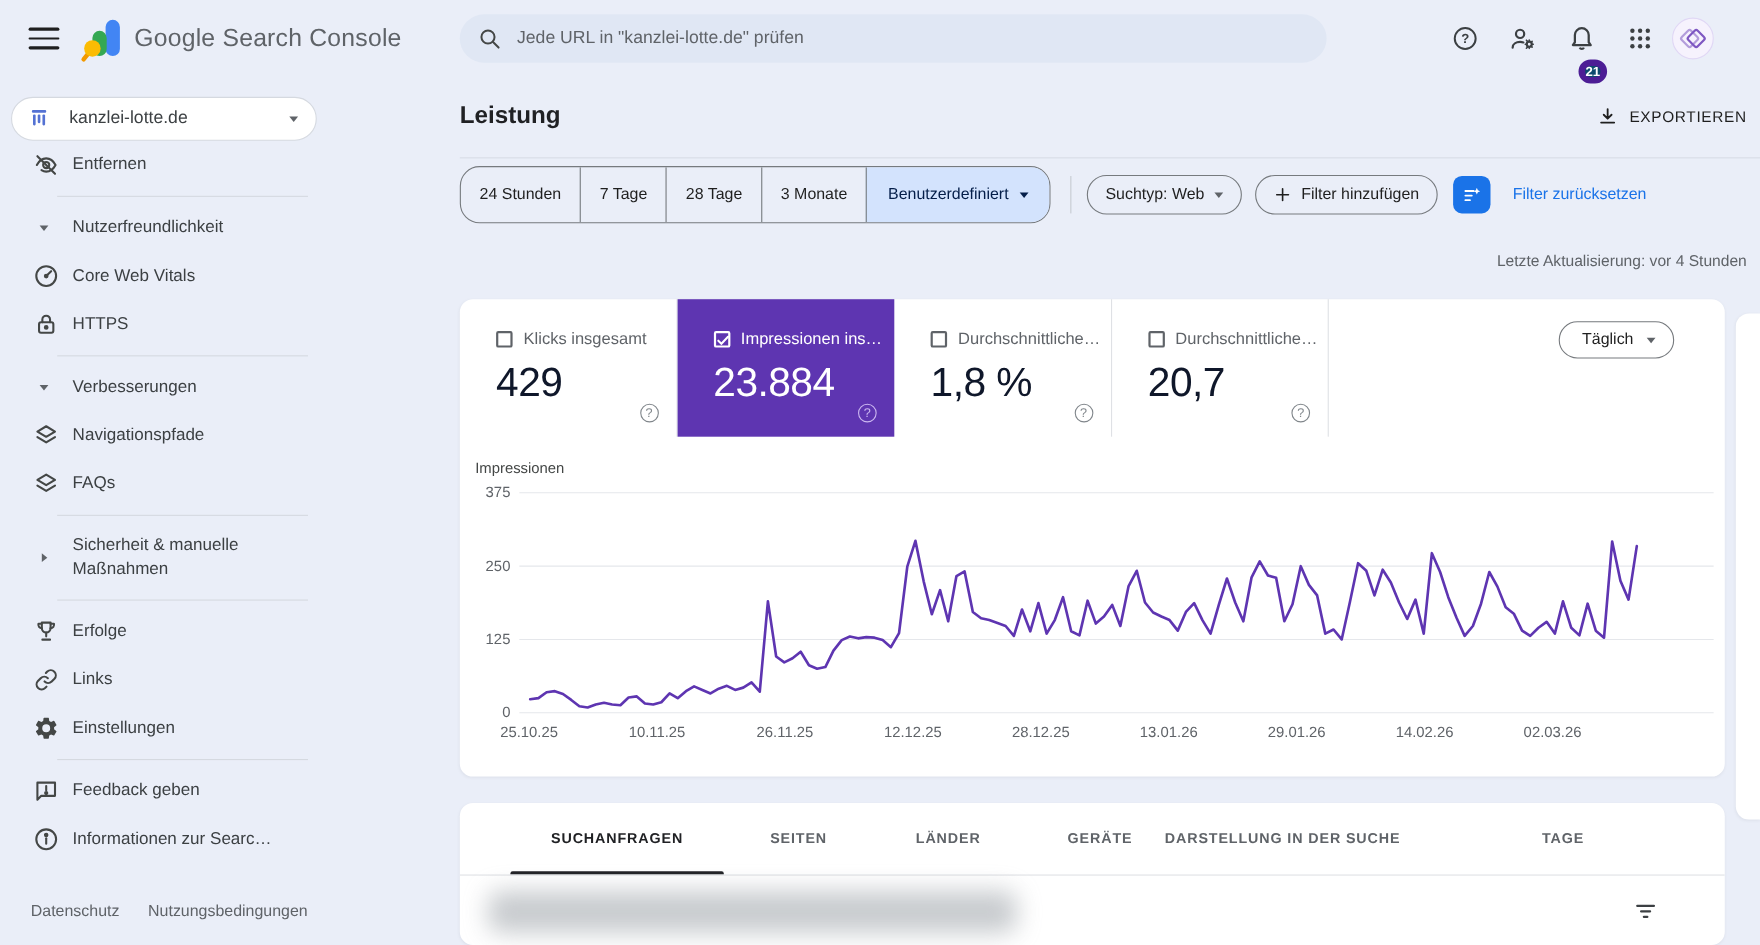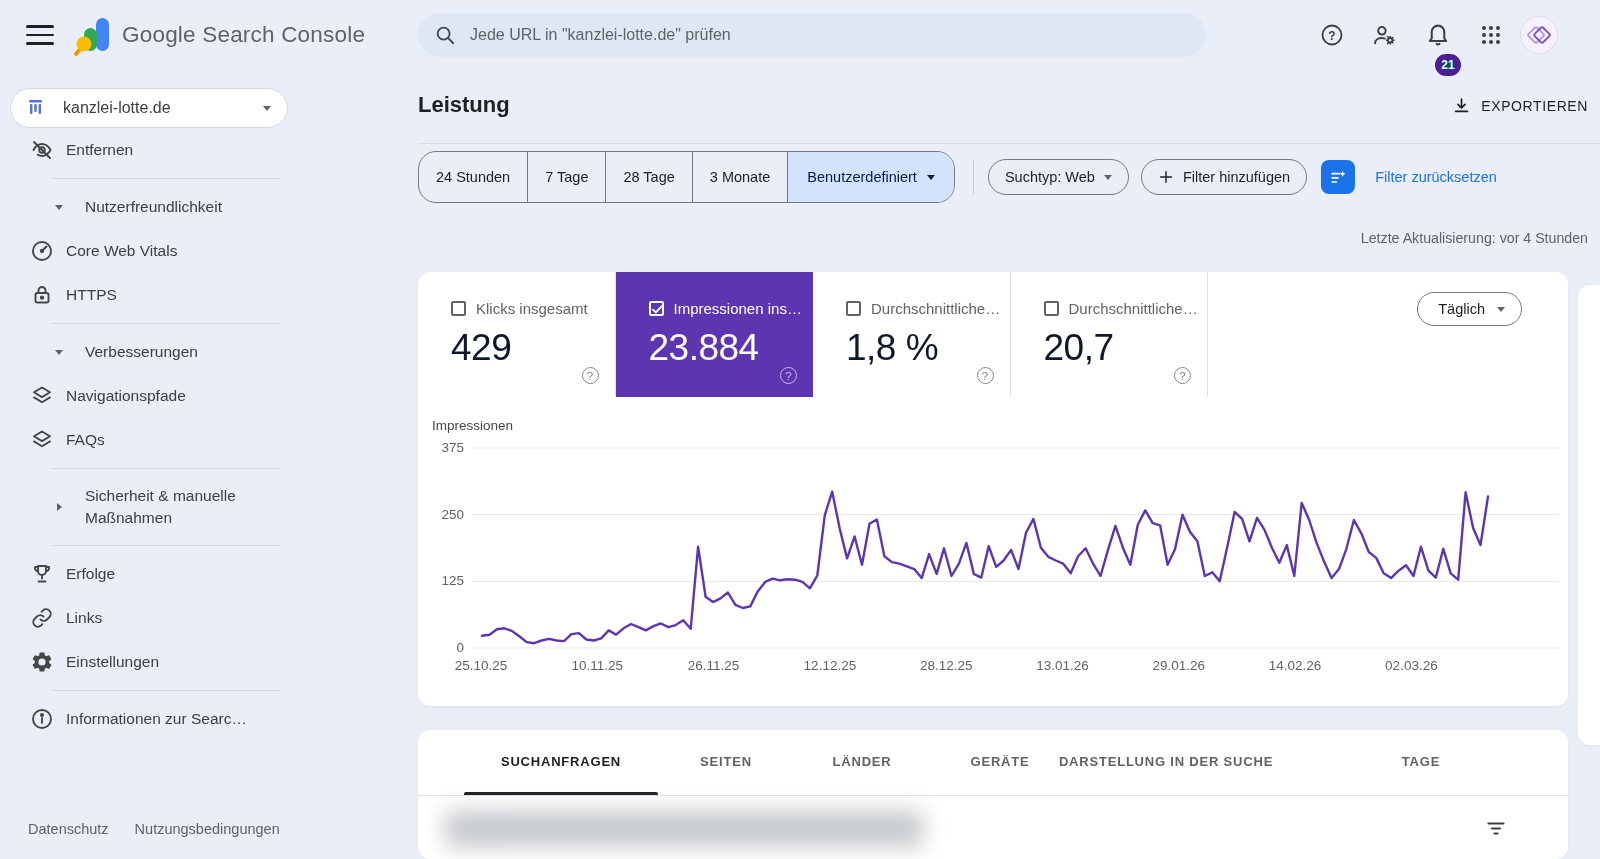--- a/index.html
+++ b/index.html
@@ -24,21 +24,21 @@
 
   
   .sidebar { position:absolute; left:0; top:70px; width:290px; height:789px; }
   .property-pill { position:absolute; left:10px; top:18px; width:278px; height:40px; background:#fff; border:1px solid #d5d9e0; border-radius:20px; display:flex; align-items:center; padding:0 16px 0 14px; cursor:pointer; }
   .property-pill .fav { width:24px; height:24px; margin-right:14px; }
   .property-pill .plabel { font-size:16px; color:#3c4043; flex:1; }
   .nav-list { position:absolute; left:0; top:58px; width:290px; }
   .nav-row { height:44px; display:flex; align-items:center; cursor:pointer; }
   .nav-row .ic { width:24px; height:24px; margin-left:30px; flex:0 0 auto; color:#444746; }
   .nav-row .lbl { margin-left:12px; font-size:15.5px; color:#3c4043; }
-  .nav-section { height:44px; display:flex; align-items:center; cursor:pointer;padding-left:19px; }
+  .nav-section { height:44px; display:flex; align-items:center; cursor:pointer; }
   .nav-section .car { margin-left:34px; width:12px; display:flex; justify-content:center; color:#5f6368; }
   .nav-section .lbl { margin-left:20px; font-size:15.5px; color:#3c4043; }
   .nav-section.two-line { height:64px; }
   .nav-section.two-line .lbl { line-height:22px; }
   .nav-div { border-top:1px solid #d5d9e0; margin:6px 10px 6px 52px; }
   .side-footer { position:absolute; left:28px; bottom:22px; display:flex; gap:26px; font-size:14.5px; color:#5f6368; }
   .side-footer span { cursor:pointer; }
 
   .caret { display:inline-block; width:0; height:0; border-left:4.5px solid transparent; border-right:4.5px solid transparent; border-top:5.5px solid currentColor; }
   .caret-right { display:inline-block; width:0; height:0; border-top:4.5px solid transparent; border-bottom:4.5px solid transparent; border-left:5.5px solid currentColor; }
@@ -253,20 +253,28 @@
             </svg></span>
           <span class="lbl">Links</span>
         </div>
         <div class="nav-row">
           <span class="ic"><svg width="24" height="24" viewBox="0 0 24 24" fill="currentColor">
               <path d="M19.14 12.94c.04-.3.06-.61.06-.94s-.02-.64-.07-.94l2.03-1.58a.49.49 0 0 0 .12-.61l-1.92-3.32a.49.49 0 0 0-.59-.22l-2.39.96c-.5-.38-1.03-.7-1.62-.94l-.36-2.54a.48.48 0 0 0-.48-.41h-3.84c-.24 0-.43.17-.47.41l-.36 2.54c-.59.24-1.13.57-1.62.94l-2.39-.96a.49.49 0 0 0-.59.22L2.74 8.87c-.12.21-.08.47.12.61l2.03 1.58c-.05.3-.09.63-.09.94s.02.64.07.94l-2.03 1.58a.49.49 0 0 0-.12.61l1.92 3.32c.12.22.37.29.59.22l2.39-.96c.5.38 1.03.7 1.62.94l.36 2.54c.05.24.24.41.48.41h3.84c.24 0 .44-.17.47-.41l.36-2.54c.59-.24 1.13-.56 1.62-.94l2.39.96c.22.08.47 0 .59-.22l1.92-3.32c.12-.22.07-.47-.12-.61l-2.01-1.58zM12 15.6A3.6 3.6 0 1 1 12 8.4a3.6 3.6 0 0 1 0 7.2z"></path>
             </svg></span>
           <span class="lbl">Einstellungen</span>
         </div>
         <div class="nav-div"></div>
+        <div class="nav-row">
+          <span class="ic"><svg width="24" height="24" viewBox="0 0 24 24" fill="none" stroke="currentColor" stroke-width="1.9" stroke-linecap="round" stroke-linejoin="round">
+              <path d="M4 4.5h16v12H7.5L4 20z"></path>
+              <path d="M12 7.5v4"></path>
+              <circle cx="12" cy="14" r="1" fill="currentColor"></circle>
+            </svg></span>
+          <span class="lbl">Feedback geben</span>
+        </div>
         <div class="nav-row">
           <span class="ic"><svg width="24" height="24" viewBox="0 0 24 24" fill="none" stroke="currentColor" stroke-width="1.9" stroke-linecap="round" stroke-linejoin="round">
               <circle cx="12" cy="12" r="9"></circle>
               <path d="M12 11v5"></path>
               <circle cx="12" cy="8" r="1.1" fill="currentColor"></circle>
             </svg></span>
           <span class="lbl">Informationen zur Searc…</span>
         </div>
       </nav>
     <div class="side-footer">

